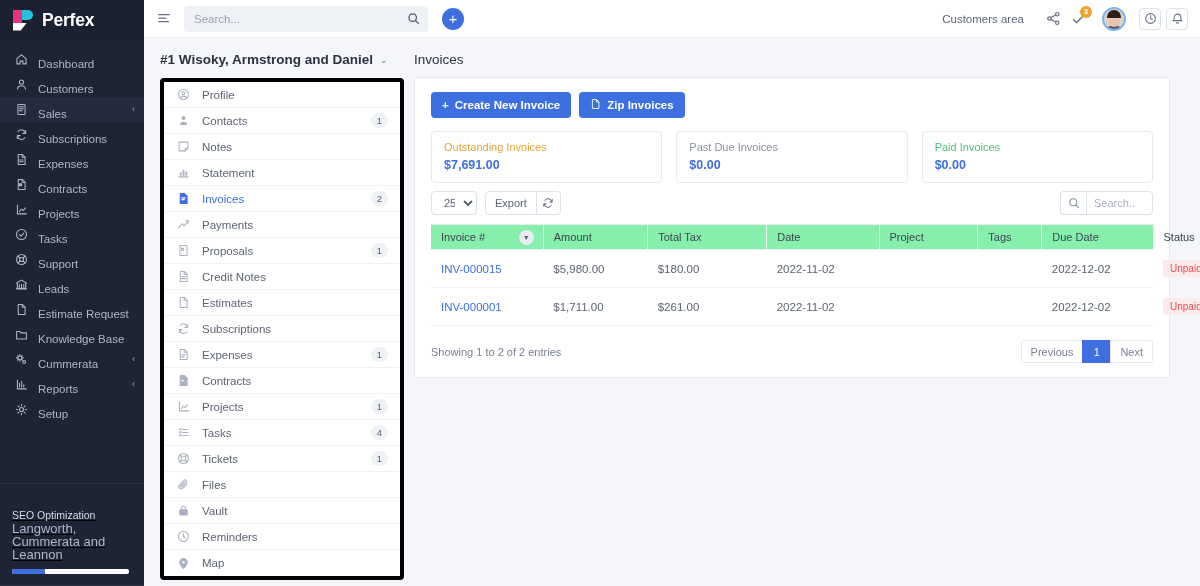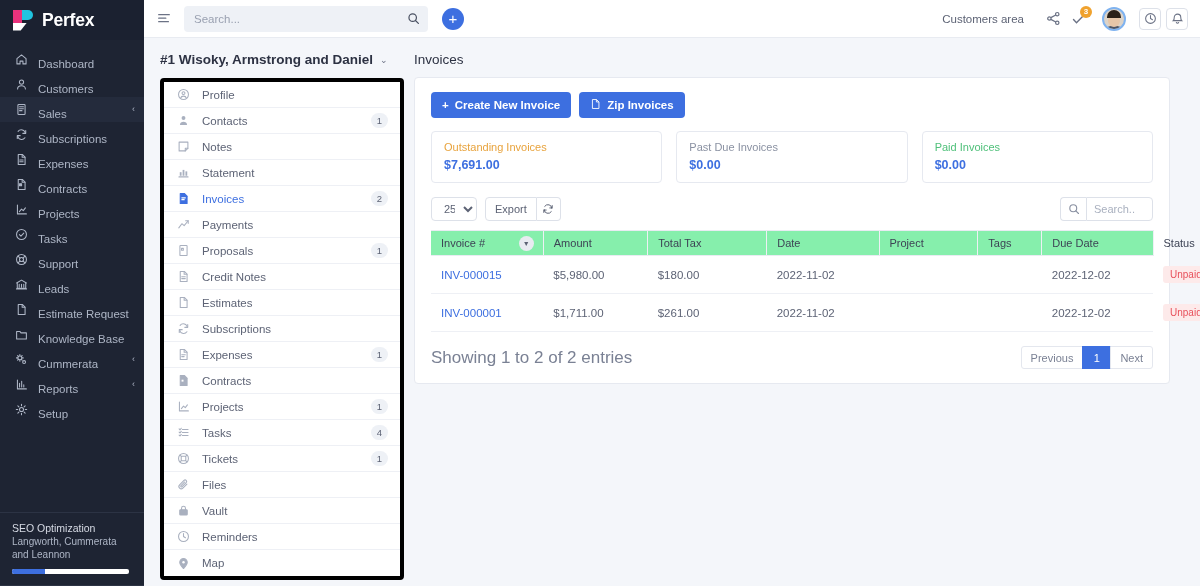--- a/index.html
+++ b/index.html
@@ -58,25 +58,26 @@
     margin-right: 9px;
     color: #aeb6c6;
   }
   .nav-ico svg { display: block; }
   .nav-label { flex: 1 1 auto; white-space: nowrap; margin-top: 8px; }
   .nav-caret { font-size: 9px; color: #aeb6c6; line-height: 1; }
 
   .proj-box {
     border-top: 1px solid #2c3344;
     border-bottom: 1px solid #2c3344;
-    padding: 9px 12px 11px 12px;
+    padding: 25px 12px 11px 12px;
     margin-top: 4px;
+    text-decoration: underline;
   }
   .proj-title { color: #d6dae4; font-size: 10.5px; line-height: 13px; }
-  .proj-sub { color: #aeb6c6; font-size: 10px; line-height: 13px; }
+  .proj-sub { color: #aeb6c6; font-size: 13px; line-height: 13px; }
   .proj-bar {
     margin-top: 8px; height: 5px; width: 117px;
     background: #ffffff; border-radius: 2px; overflow: hidden;
   }
   .proj-bar-fill { height: 5px; background: #3d6fe0; }
 
   
   .right { flex: 1 1 auto; display: flex; flex-direction: column; height: 586px; }
 
   .topbar {
@@ -200,21 +201,21 @@
   .btn-row { display: flex; gap: 8px; margin-bottom: 13px; }
   .btn {
     background: #3d6fe0; color: #fff;
     border: none; border-radius: 4px;
     height: 26px; padding: 0 11px;
     font-size: 11.5px; font-weight: bold;
     display: inline-flex; align-items: center; gap: 6px;
     cursor: pointer;
     font-family: "Liberation Sans", sans-serif;
   }
-  .cards { display: flex; gap: 14px; margin-bottom: 14px; }
+  .cards { display: flex; gap: 14px; margin-bottom: 8px; }
   .card {
     flex: 1 1 0; min-width: 0;
     border: 1px solid #e6e9f0; border-radius: 4px;
     padding: 9px 12px 10px 12px;
   }
   .card-lbl { font-size: 11px; margin-bottom: 5px; }
   .card-val { font-size: 12.5px; font-weight: bold; color: #3d6fe0; }
 
   .tbl-toolbar { display: flex; align-items: center; margin-bottom: 9px; }
   .len-sel {
@@ -281,21 +282,21 @@
   .pill-unpaid {
     display: inline-block;
     background: #fdeaea; color: #e8505b;
     font-size: 10px; border-radius: 3px;
     padding: 3px 7px;
   }
   .tbl-foot {
     display: flex; align-items: center;
     margin-top: 14px;
   }
-  .foot-info { font-size: 17px; color: #7a8194; }
+  .foot-info { font-size: 11px; color: #7a8194; }
   .pager { margin-left: auto; display: flex; }
   .pg {
     height: 23px; min-width: 29px; padding: 0 9px;
     border: 1px solid #e4e7ee; background: #fff;
     display: flex; align-items: center; justify-content: center;
     font-size: 11px; color: #7a8194; cursor: pointer;
     margin-left: -1px;
   }
   .pg:first-child { border-radius: 3px 0 0 3px; }
   .pg:last-child { border-radius: 0 3px 3px 0; }

